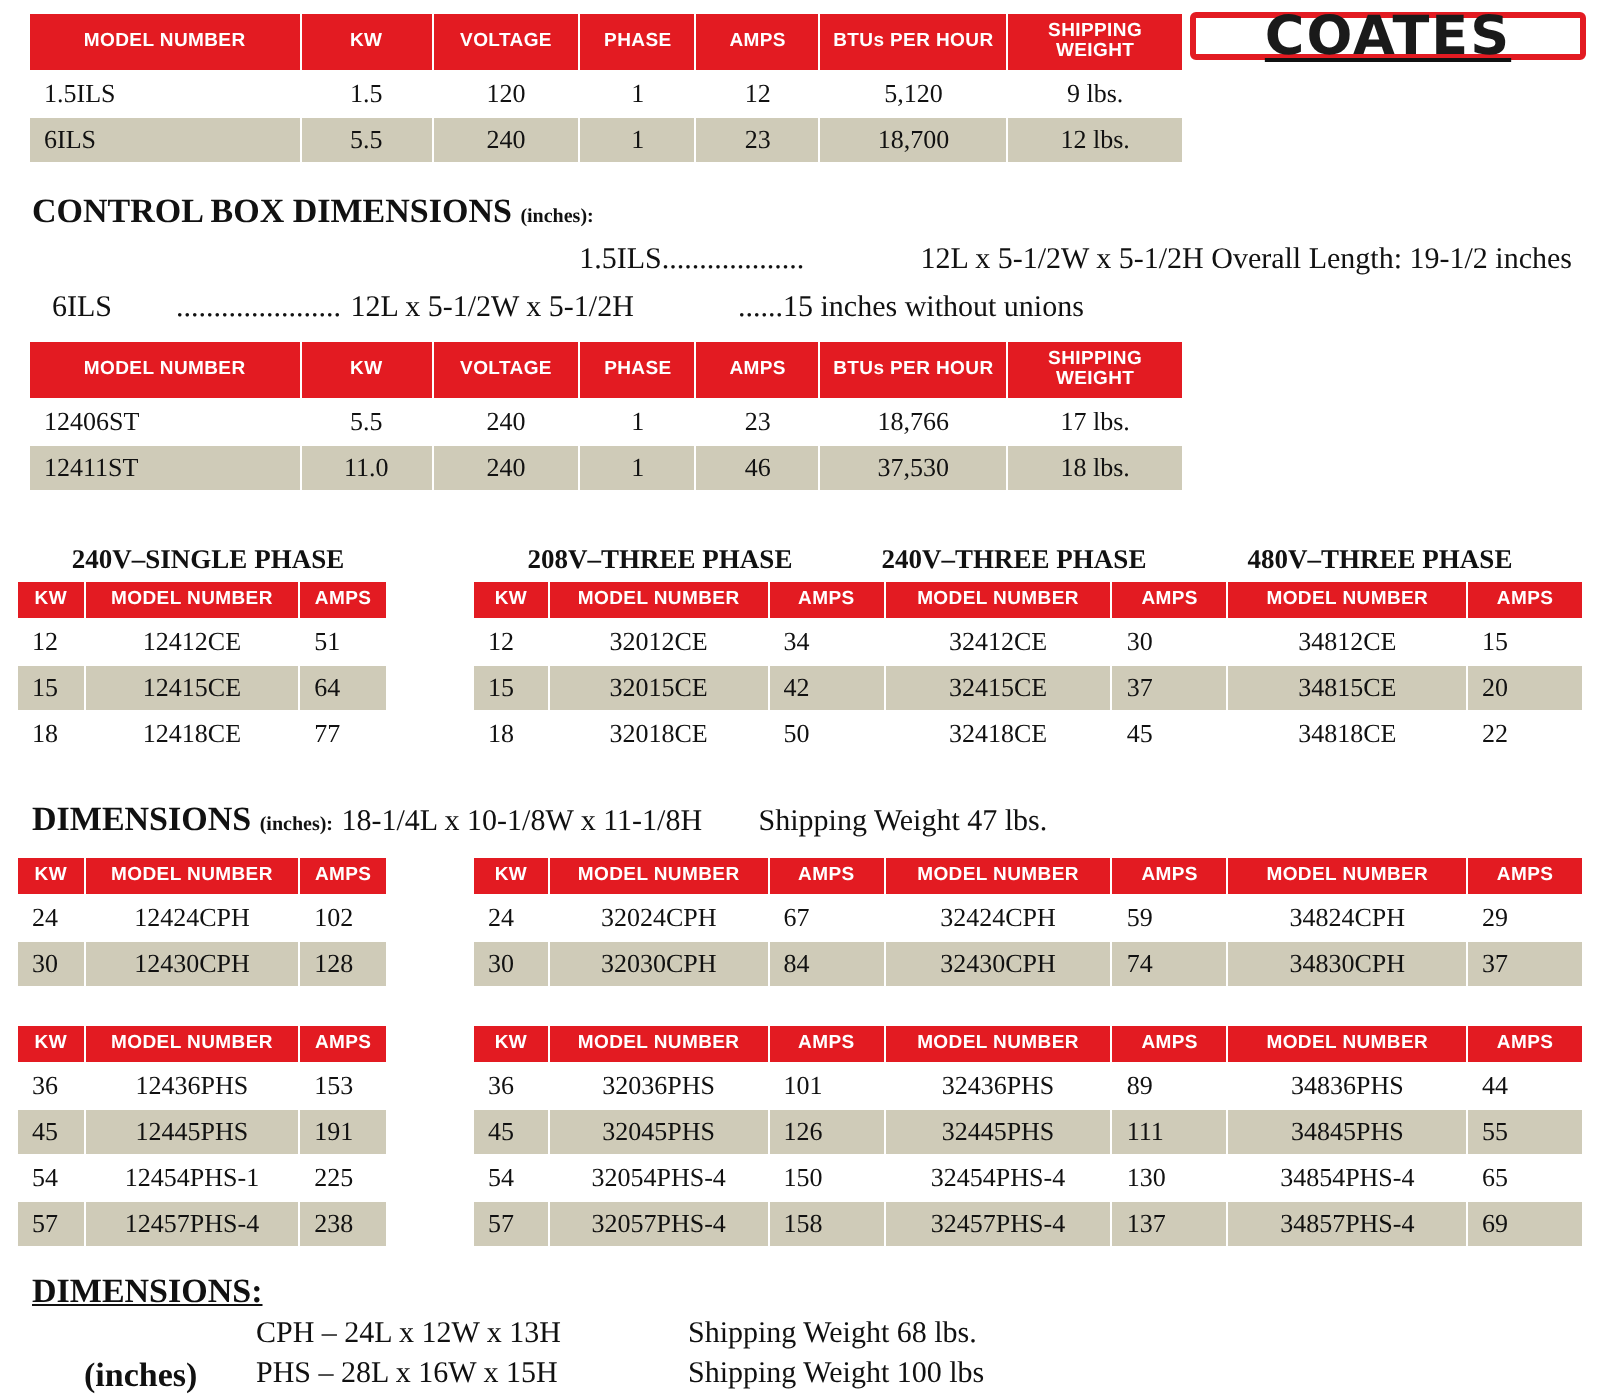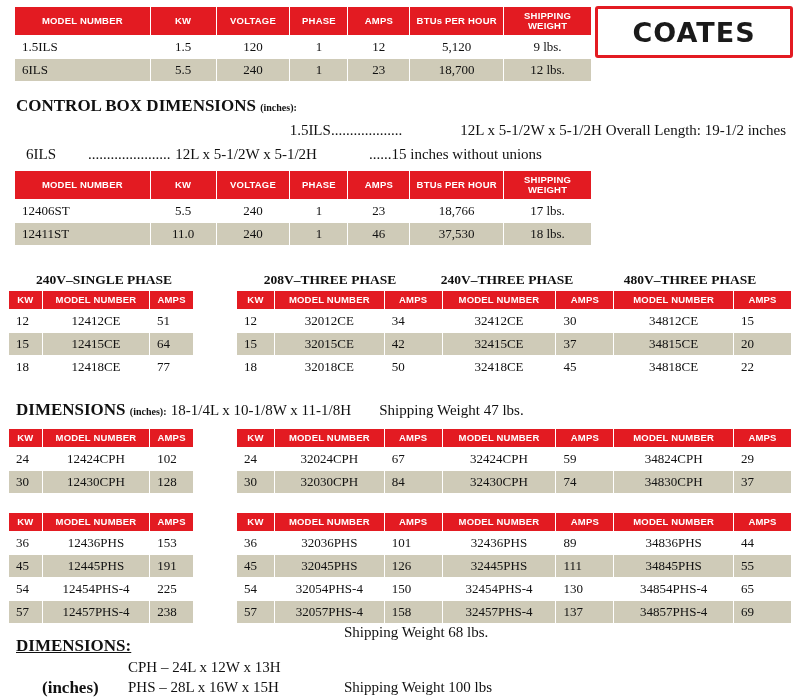--- a/index.html
+++ b/index.html
@@ -13,25 +13,25 @@
   #page {
     position: relative;
     width: 800px; height: 700px;
     overflow: hidden;
   }
 
   
   .logo-box {
     position: absolute;
     left: 595px; top: 6px;
-    width: 198px; height: 52px;
+    width: 198px; height: 24px;
     background: #ffffff;
     border: 3px solid #e31b22;
     border-radius: 3px;
-    display: flex; align-items: center; justify-content: center;
+    display: flex; align-items: center; justify-content: center; text-decoration: underline;
   }
   .logo-text {
     font-family: "DejaVu Sans", sans-serif;
     font-weight: bold;
     font-size: 27px;
     letter-spacing: 1px;
     color: #1a1a1a;
   }
 
   
@@ -332,21 +332,21 @@
         <td>12436PHS</td>
         <td class="left">153</td>
       </tr>
       <tr class="row-b">
         <td class="left">45</td>
         <td>12445PHS</td>
         <td class="left">191</td>
       </tr>
       <tr class="row-a">
         <td class="left">54</td>
-        <td>12454PHS-4</td>
+        <td>12454PHS-1</td>
         <td class="left">225</td>
       </tr>
       <tr class="row-b">
         <td class="left">57</td>
         <td>12457PHS-4</td>
         <td class="left">238</td>
       </tr>
     </tbody>
   </table>
 
@@ -399,17 +399,17 @@
         <td>34857PHS-4</td>
         <td class="left">69</td>
       </tr>
     </tbody>
   </table>
 
   <div class="abs heading" style="left:16px; top:636px;text-decoration:underline;">DIMENSIONS:</div>
   <div class="abs heading small" style="left:42px; top:678px;">(inches)</div>
 
   <div class="abs plain" style="left:128px; top:659px;">CPH – 24L x 12W x 13H</div>
-  <div class="abs plain" style="left:344px; top:624px;">Shipping Weight 68 lbs.</div>
+  <div class="abs plain" style="left:344px; top:659px;">Shipping Weight 68 lbs.</div>
   <div class="abs plain" style="left:128px; top:679px;">PHS – 28L x 16W x 15H</div>
   <div class="abs plain" style="left:344px; top:679px;">Shipping Weight 100 lbs</div>
 
 </div>
 
 </body></html>

